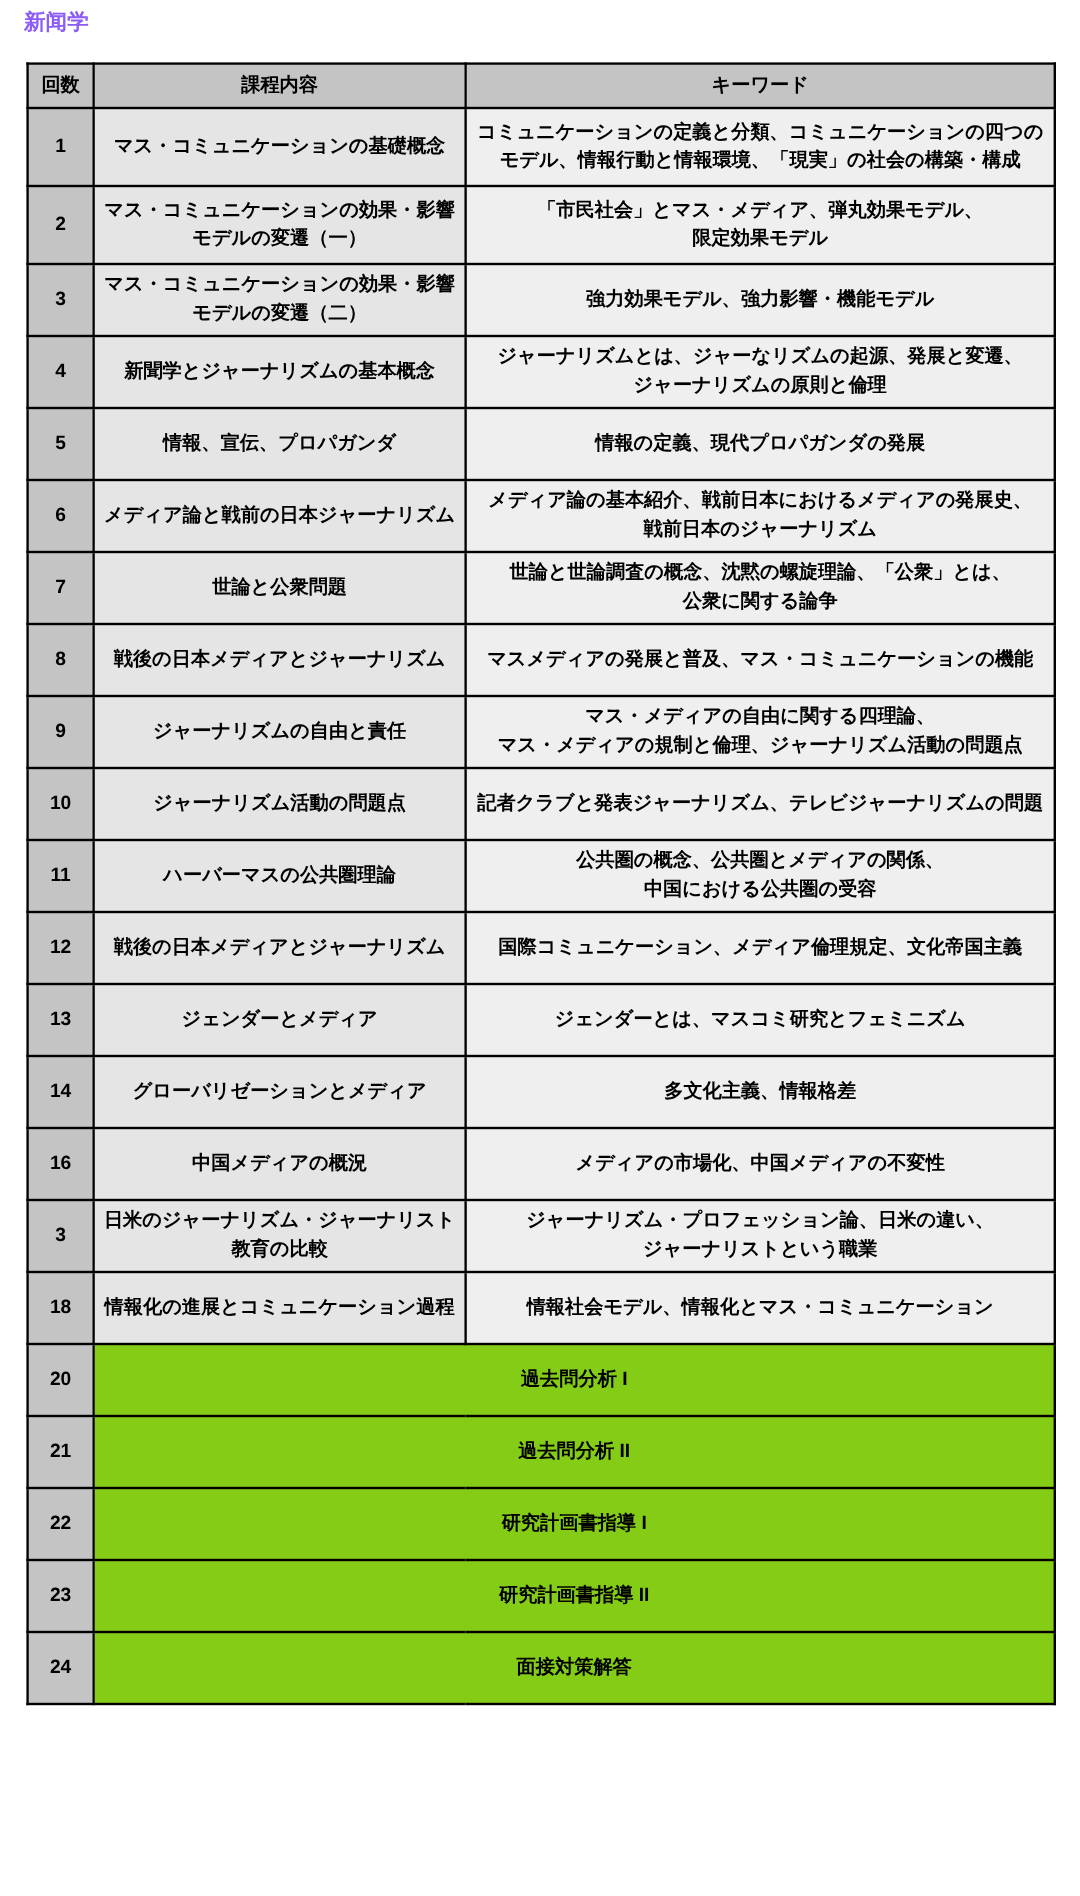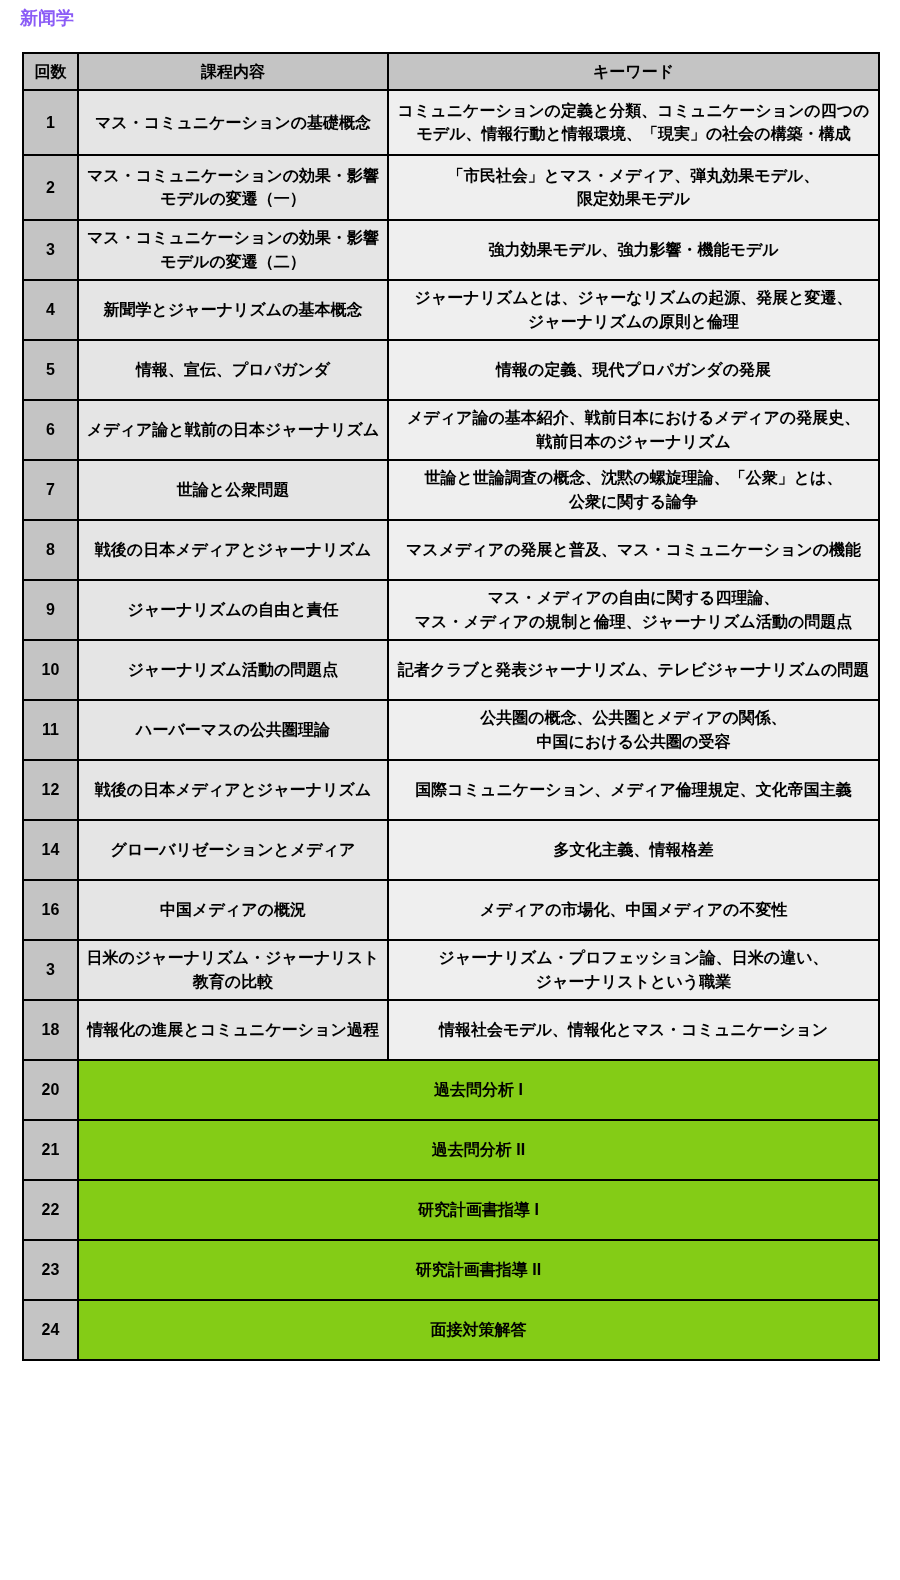--- a/index.html
+++ b/index.html
@@ -132,20 +132,25 @@
           <td class="content">ハーバーマスの公共圏理論</td>
           <td class="keywords">公共圏の概念、公共圏とメディアの関係、
 中国における公共圏の受容</td>
         </tr>
         <tr>
           <td class="no">12</td>
           <td class="content">戦後の日本メディアとジャーナリズム</td>
           <td class="keywords">国際コミュニケーション、メディア倫理規定、文化帝国主義</td>
         </tr>
         <tr>
+          <td class="no">13</td>
+          <td class="content">ジェンダーとメディア</td>
+          <td class="keywords">ジェンダーとは、マスコミ研究とフェミニズム</td>
+        </tr>
+        <tr>
           <td class="no">14</td>
           <td class="content">グローバリゼーションとメディア</td>
           <td class="keywords">多文化主義、情報格差</td>
         </tr>
         <tr>
           <td class="no">16</td>
           <td class="content">中国メディアの概況</td>
           <td class="keywords">メディアの市場化、中国メディアの不変性</td>
         </tr>
         <tr>

